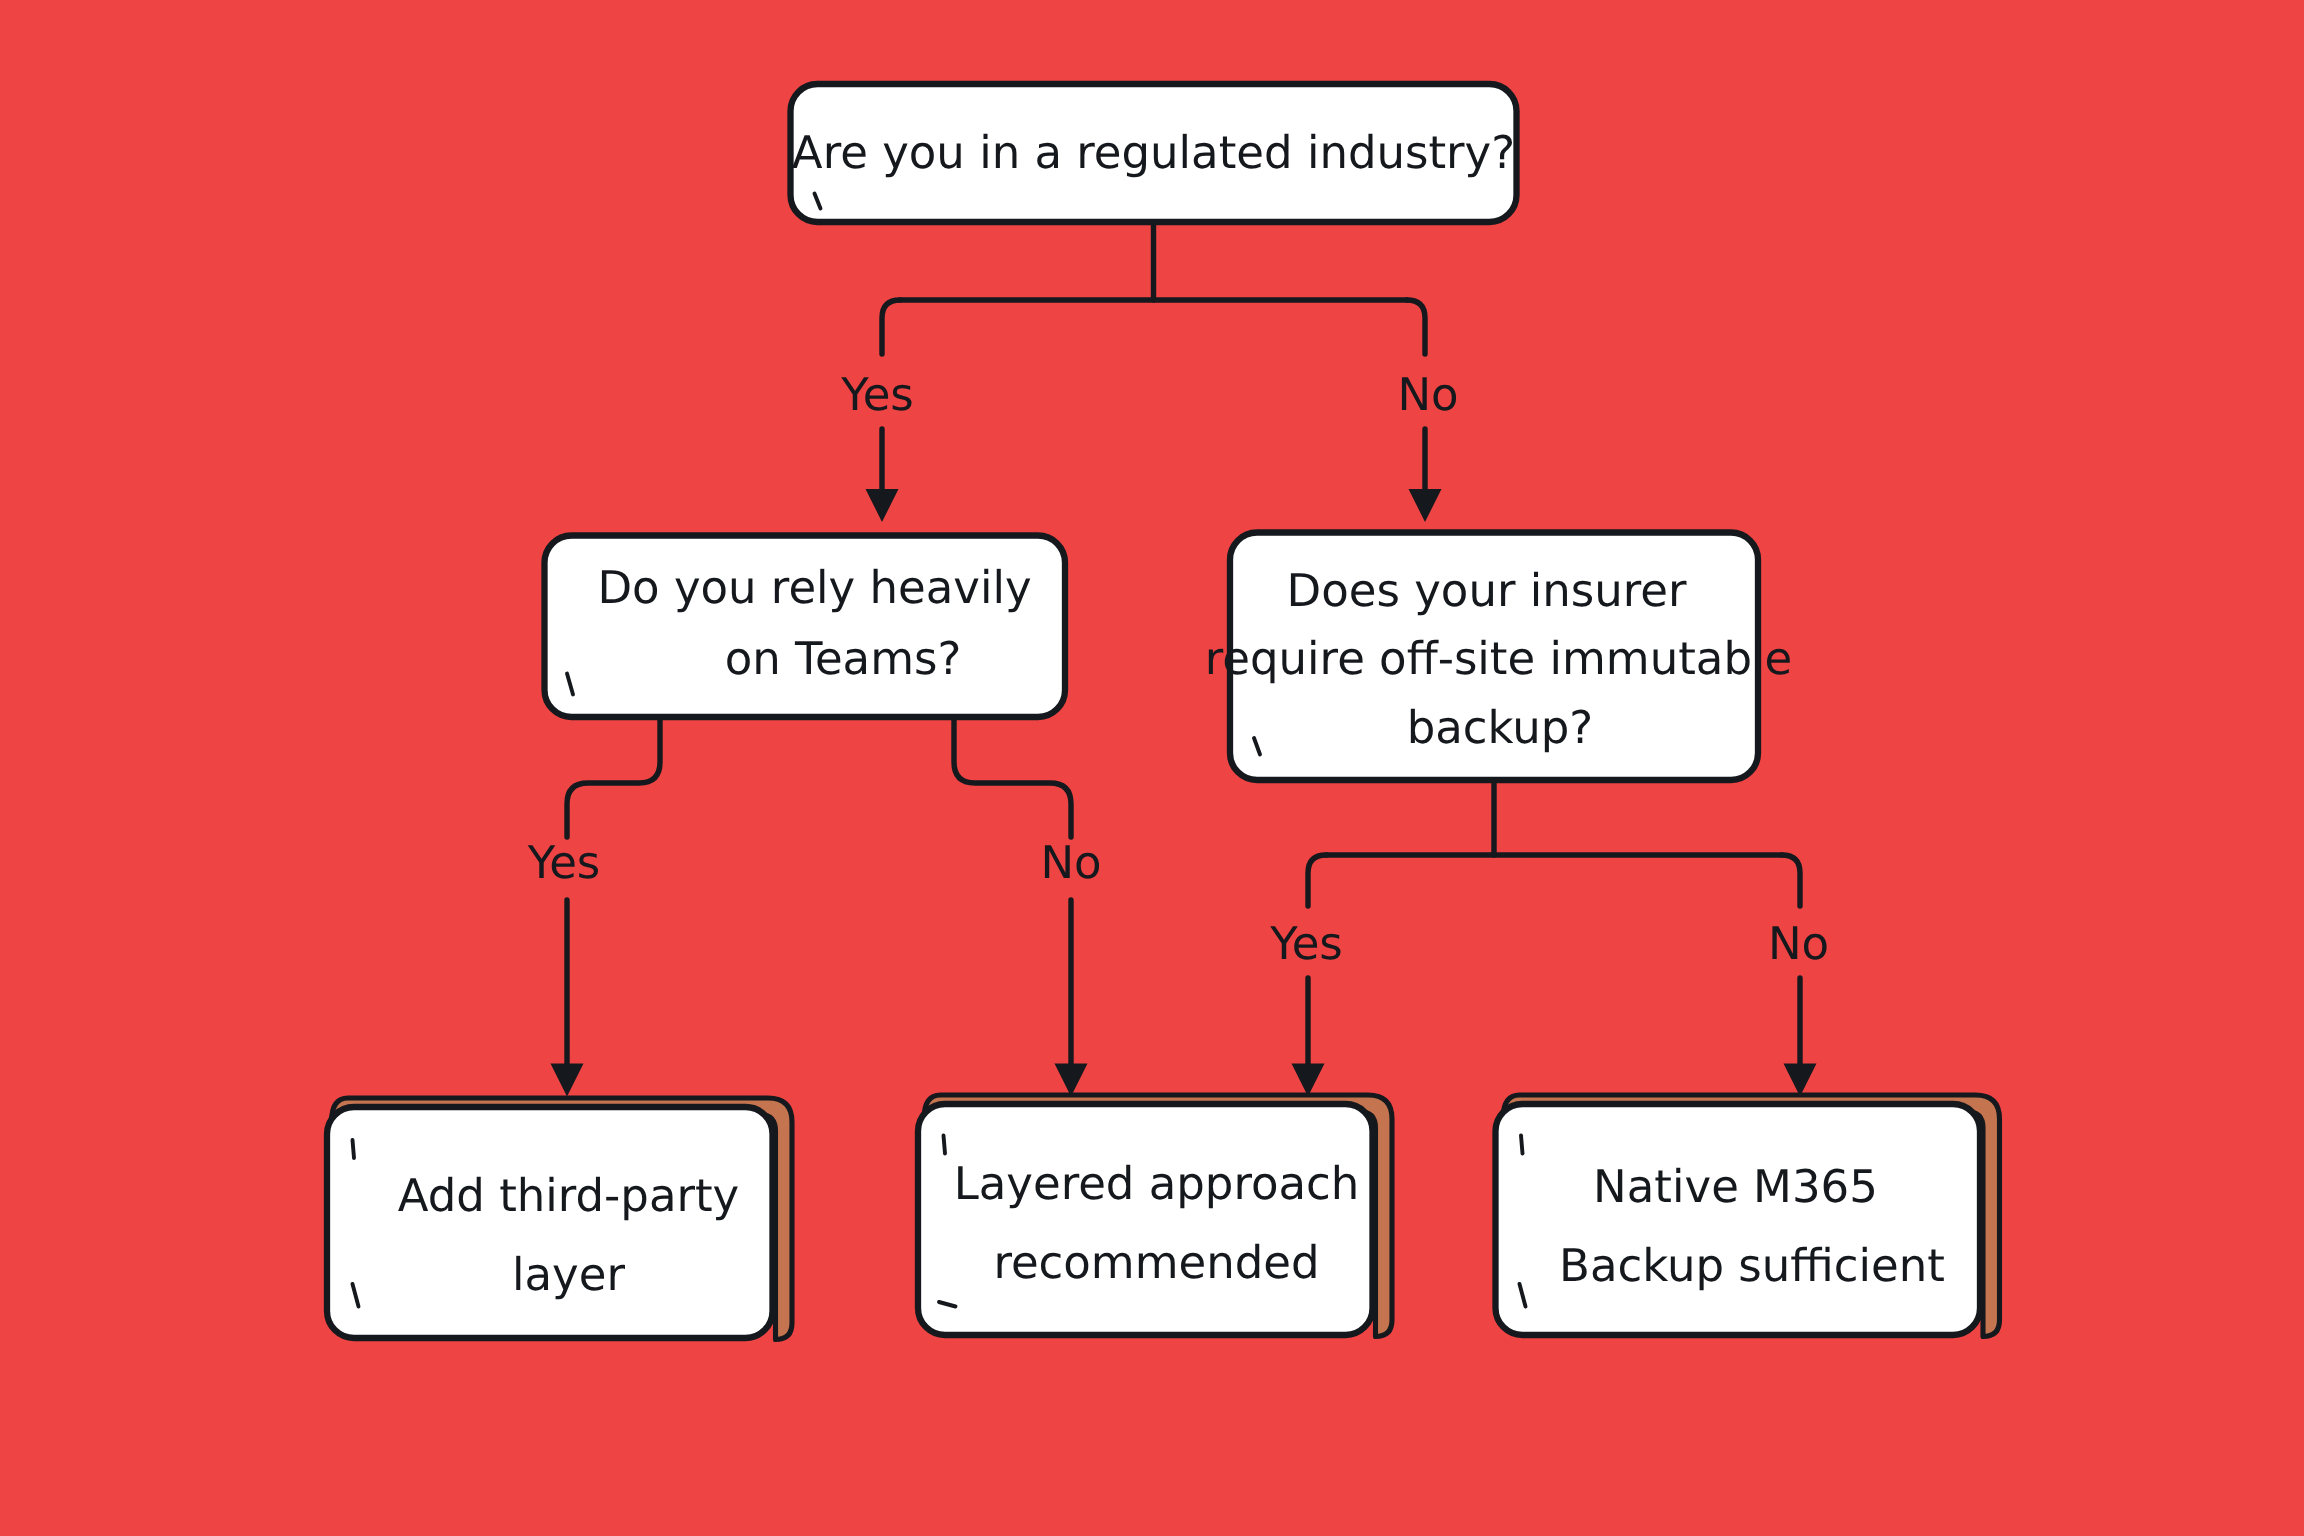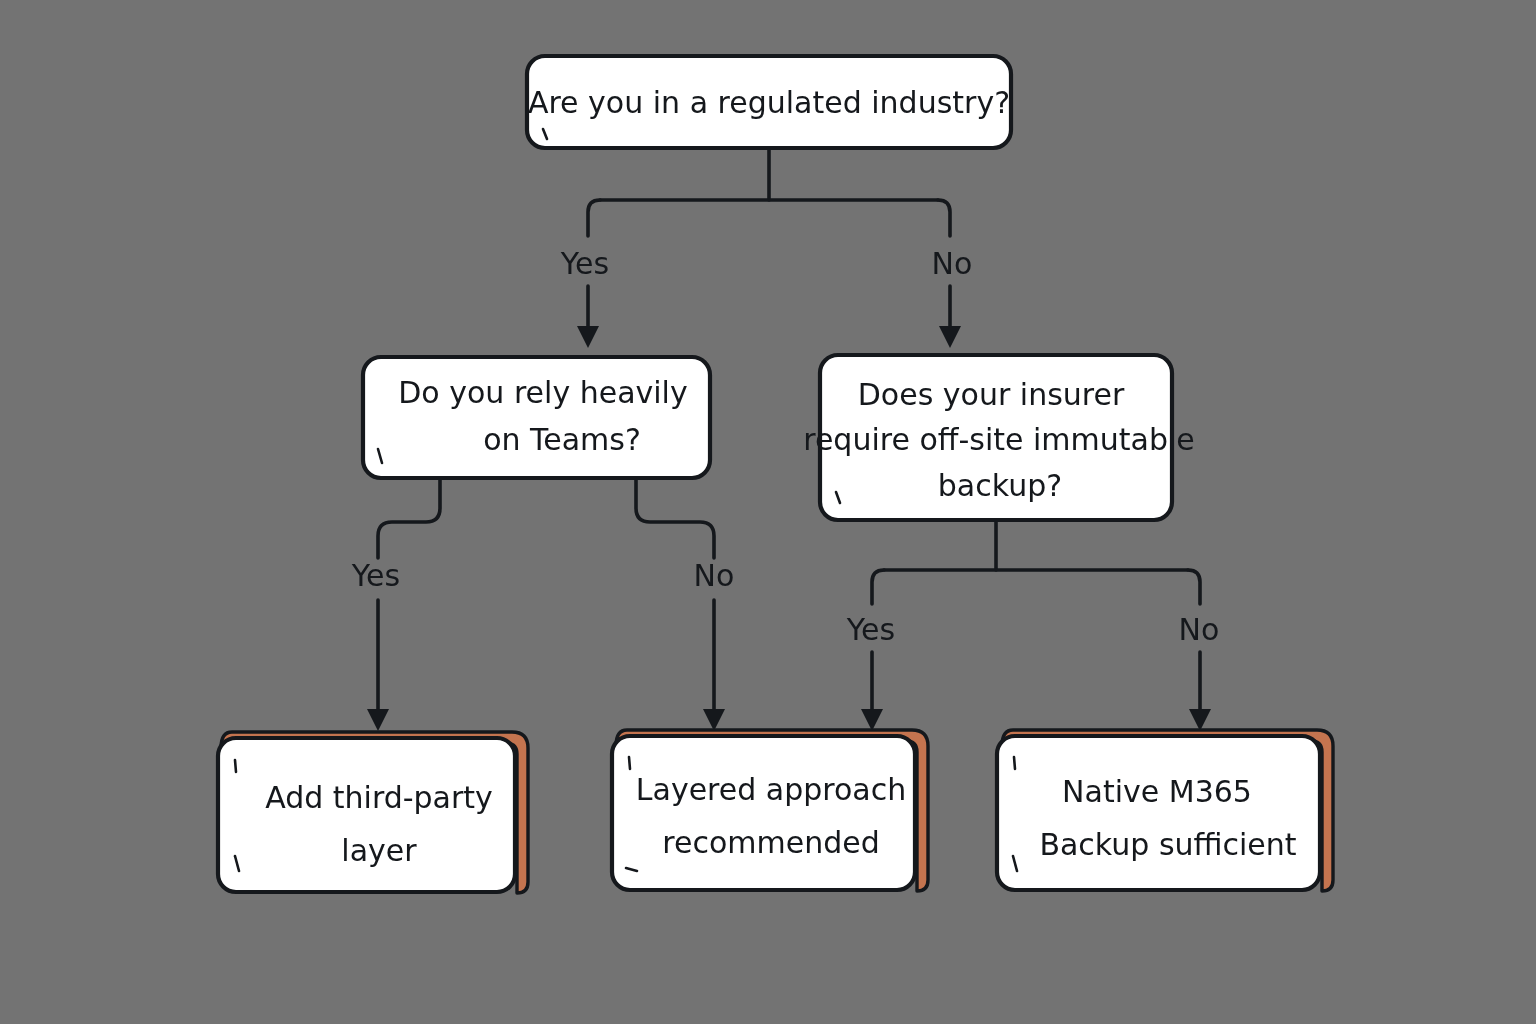--- a/index.html
+++ b/index.html
@@ -10,21 +10,21 @@
   body {
     width: 1536px;
     height: 1024px;
     overflow: hidden;
     font-family: "DejaVu Sans", sans-serif;
   }
   #flow-root {
     position: relative;
     width: 1536px;
     height: 1024px;
-    background: #737373;
+    background: #ef4444;
   }
   #flow-svg {
     position: absolute;
     inset: 0;
     width: 1536px;
     height: 1024px;
   }
   .node-text {
     font-family: "DejaVu Sans", sans-serif;
     fill: #15181c;

